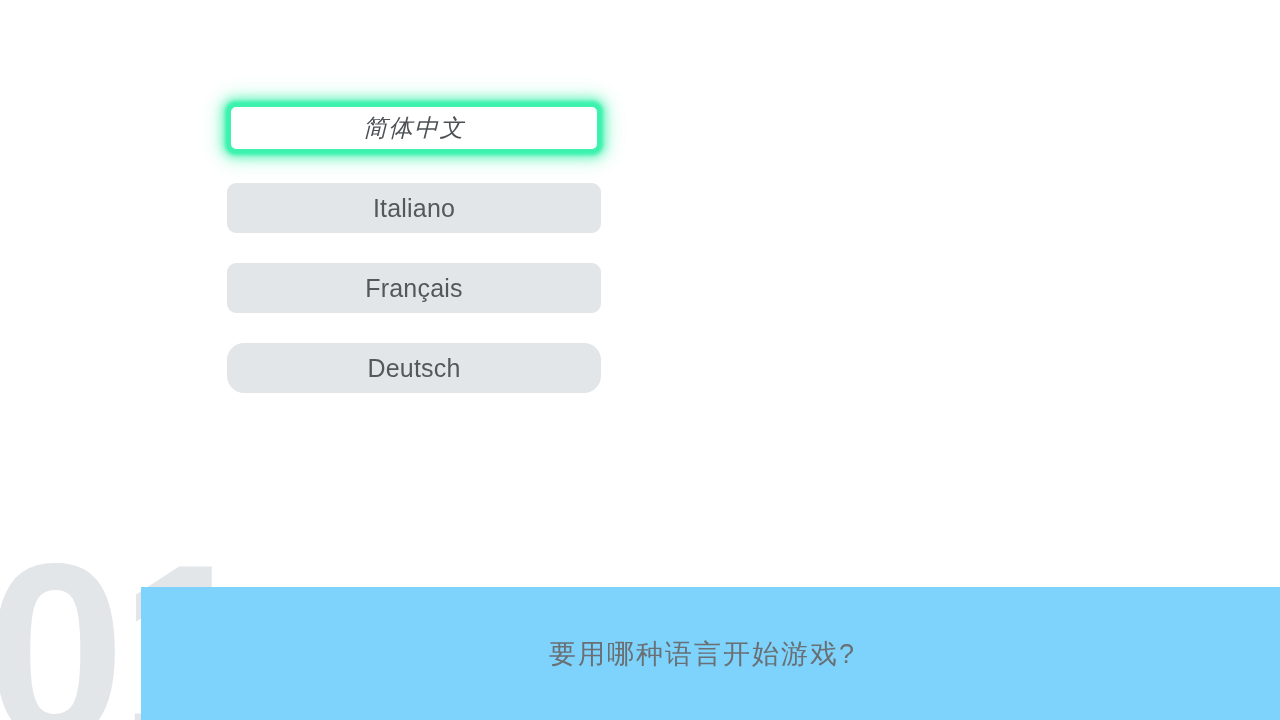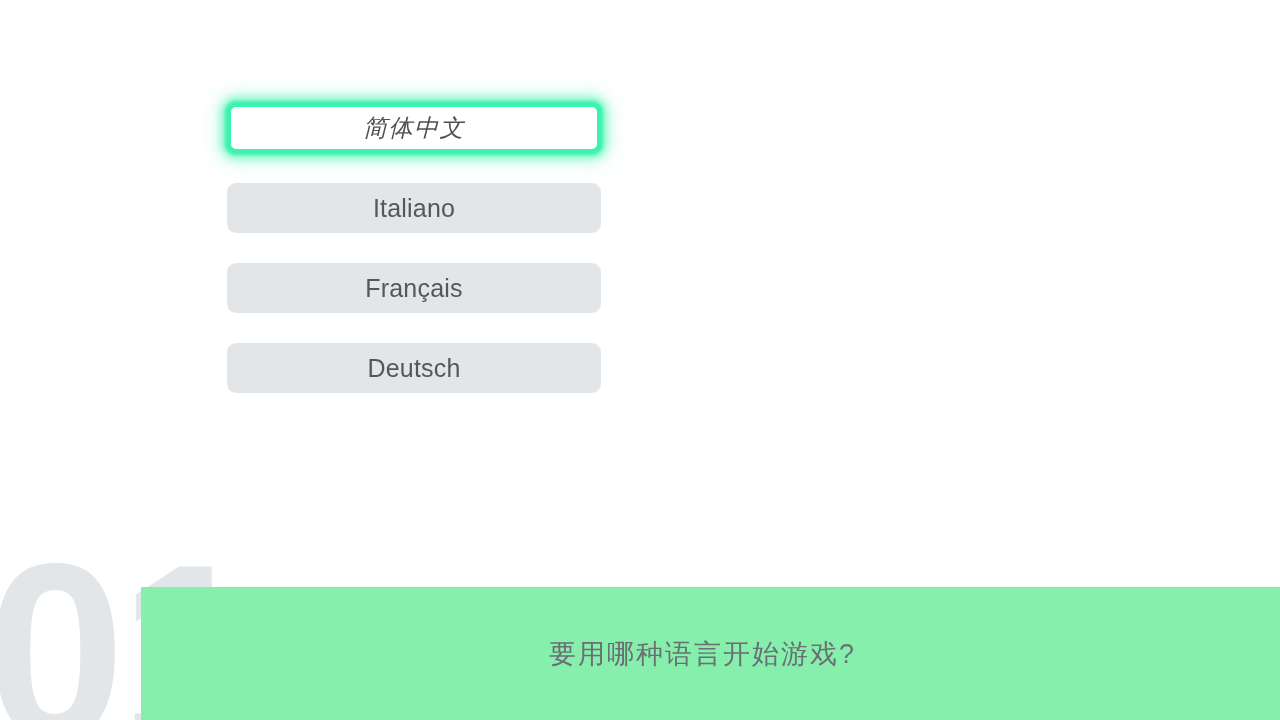--- a/index.html
+++ b/index.html
@@ -54,21 +54,21 @@
     align-items: center;
     justify-content: center;
     color: #54585d;
     font-size: 25px;
     font-weight: 400;
     letter-spacing: 0.2px;
     cursor: pointer;
     padding: 0;
     font-family: "Liberation Sans", "DejaVu Sans", sans-serif;
   }
-  .lang-button:last-child { margin-bottom: 3px; }
+  .lang-button:last-child { margin-bottom: 3px; border-radius: 17px; }
 
   .lang-button.cjk {
     font-size: 24px;
     letter-spacing: 1.5px;
     font-style: italic;
   }
 
   .lang-button.selected {
     background: #ffffff;
     border: 4px solid #3df2ae;
@@ -79,21 +79,21 @@
     color: #4d5156;
   }
 
   
   #prompt-bar {
     position: absolute;
     left: 141px;
     top: 587px;
     width: 1139px;
     height: 133px;
-    background: #86efac;
+    background: #7dd3fc;
     display: flex;
     align-items: center;
     justify-content: center;
   }
   #prompt-text {
     color: #6a6f74;
     font-size: 27px;
     letter-spacing: 2px;
     font-family: "Liberation Sans", "DejaVu Sans", sans-serif;
     transform: translateX(-8px);

